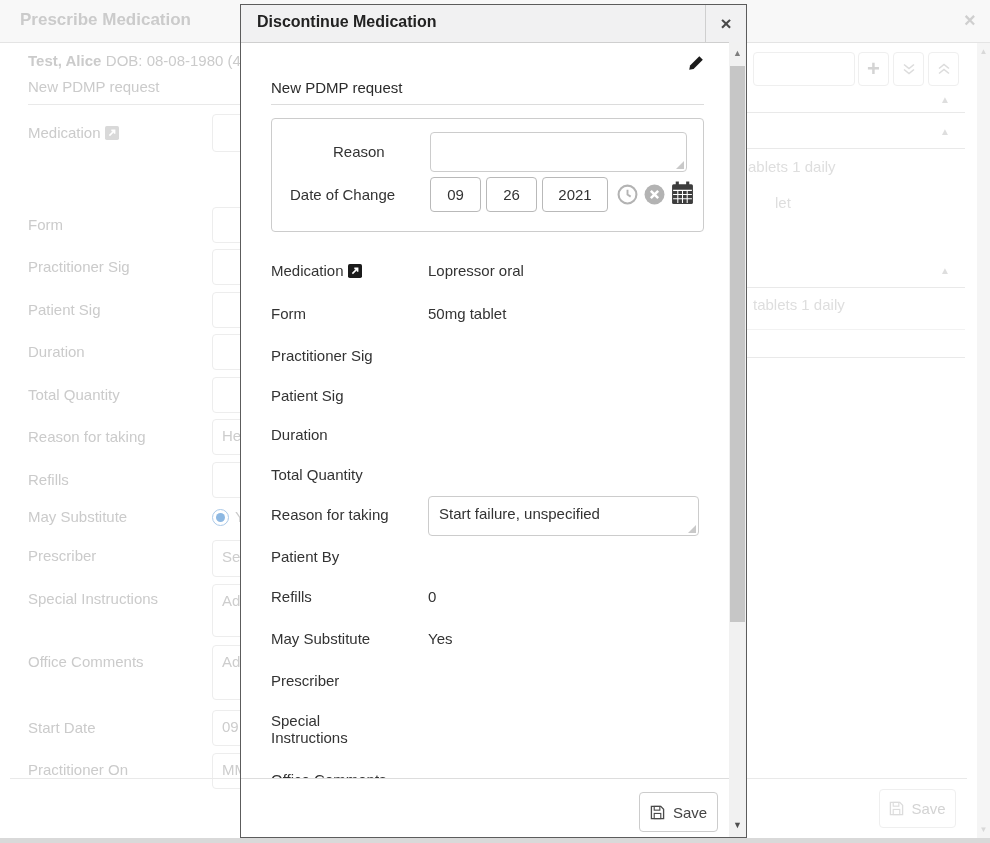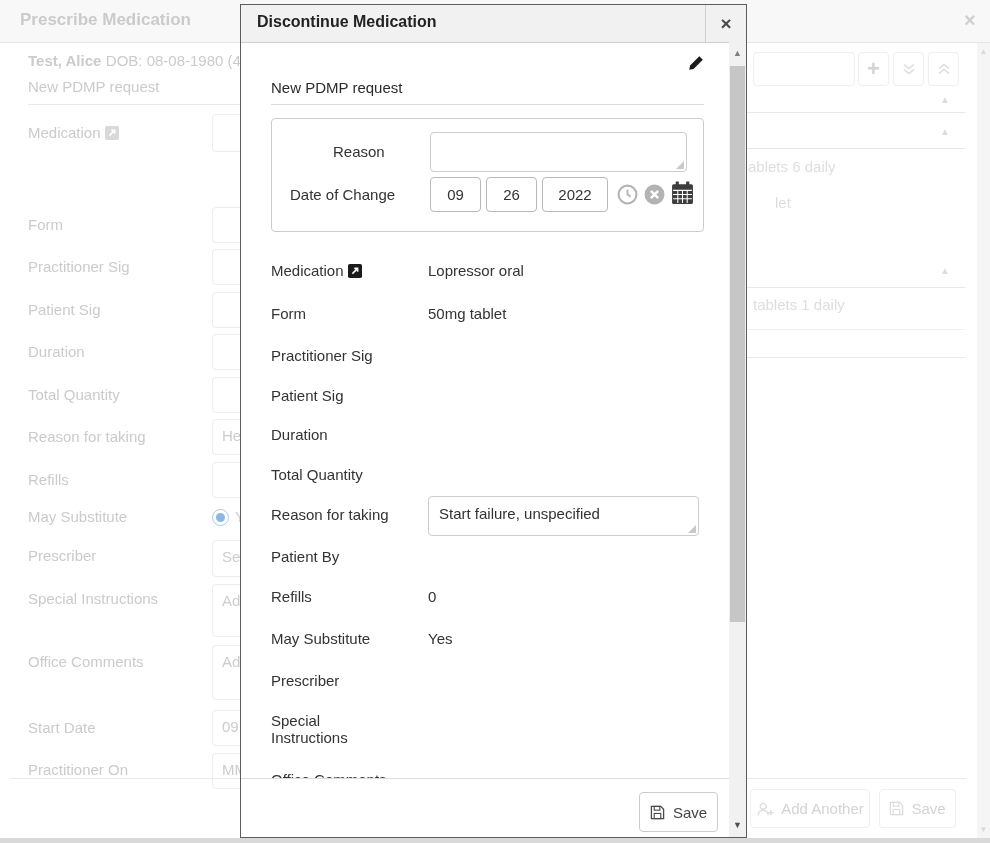--- a/index.html
+++ b/index.html
@@ -124,37 +124,29 @@
   <div class="a bg-btn" style="left:928px;top:52px;width:31px;height:34px;">
     <svg width="14" height="14" viewBox="0 0 14 14">
         <path d="M2 6.5 L7 2.5 L12 6.5 M2 11.5 L7 7.5 L12 11.5" stroke="#dcdcdc" stroke-width="1.6" fill="none"></path>
       </svg>
   </div>
 
   <div class="a caret" style="left:940px;top:94px;">▲</div>
   <div class="a bg-divider" style="left:740px;top:112px;width:225px;"></div>
   <div class="a caret" style="left:940px;top:126px;">▲</div>
   <div class="a bg-divider" style="left:740px;top:148px;width:225px;"></div>
-  <div class="a bg-row-text" style="left:748px;top:158px;">ablets 6 daily</div>
+  <div class="a bg-row-text" style="left:748px;top:158px;">ablets 1 daily</div>
   <div class="a bg-row-text" style="left:748px;top:194px;margin-left:27px;">let</div>
   <div class="a caret" style="left:940px;top:265px;">▲</div>
   <div class="a bg-divider" style="left:740px;top:287px;width:225px;"></div>
   <div class="a bg-row-text" style="left:753px;top:296px;">tablets 1 daily</div>
   <div class="a bg-divider" style="left:740px;top:329px;width:225px;opacity:.6;"></div>
   <div class="a bg-divider" style="left:740px;top:357px;width:225px;"></div>
 
   <div class="a bg-divider" style="left:10px;top:778px;width:957px;"></div>
-  <div class="a bg-footer-btn" style="left:750px;top:789px;width:120px;height:39px;">
-    <svg width="18" height="16" viewBox="0 0 20 16">
-      <circle cx="8" cy="5" r="3.2" fill="none" stroke="#dcdcdc" stroke-width="1.5"></circle>
-      <path d="M2.5 15 C2.5 11 5 9.5 8 9.5 C11 9.5 13.5 11 13.5 15" fill="none" stroke="#dcdcdc" stroke-width="1.5"></path>
-      <path d="M16.5 9 V15 M13.5 12 H19.5" stroke="#dcdcdc" stroke-width="1.6"></path>
-    </svg>
-    <span>Add Another</span>
-  </div>
   <div class="a bg-footer-btn" style="left:879px;top:789px;width:77px;height:39px;">
     <svg width="15" height="15" viewBox="0 0 16 16">
       <path d="M1.5 1.5 H11.5 L14.5 4.5 V14.5 H1.5 Z" fill="none" stroke="#dcdcdc" stroke-width="1.4"></path>
       <rect x="4.5" y="9" width="7" height="5.5" fill="none" stroke="#dcdcdc" stroke-width="1.2"></rect>
       <rect x="4.5" y="1.5" width="6" height="4" fill="none" stroke="#dcdcdc" stroke-width="1.2"></rect>
     </svg>
     <span>Save</span>
   </div>
 
   <div class="a page-scrollbar">
@@ -181,21 +173,21 @@
     <div class="a m-divider" style="left:30px;top:99px;width:433px;"></div>
 
     <div class="a change-box">
       <div class="a box-label" style="left:18px;top:24px;margin-left:43px;">Reason</div>
       <div class="a m-textarea" style="left:158px;top:13px;width:257px;height:40px;">
         <div class="resize-corner"></div>
       </div>
       <div class="a box-label" style="left:18px;top:67px;">Date of Change</div>
       <div class="a date-input" style="left:158px;top:58px;width:51px;">09</div>
       <div class="a date-input" style="left:214px;top:58px;width:51px;">26</div>
-      <div class="a date-input" style="left:270px;top:58px;width:66px;">2022</div>
+      <div class="a date-input" style="left:270px;top:58px;width:66px;">2021</div>
       <div class="a" style="left:345px;top:65px;cursor:pointer;">
         <svg width="21" height="21" viewBox="0 0 20 20">
           <circle cx="10" cy="10" r="8.5" fill="#fff" stroke="#b3b3b3" stroke-width="2"></circle>
           <path d="M10 5.5 V10 L13 12" stroke="#b3b3b3" stroke-width="1.8" fill="none"></path>
         </svg>
       </div>
       <div class="a" style="left:372px;top:65px;cursor:pointer;">
         <svg width="21" height="21" viewBox="0 0 20 20">
           <circle cx="10" cy="10" r="9.5" fill="#b3b3b3"></circle>
           <path d="M6.5 6.5 L13.5 13.5 M13.5 6.5 L6.5 13.5" stroke="#fff" stroke-width="2.4"></path>

